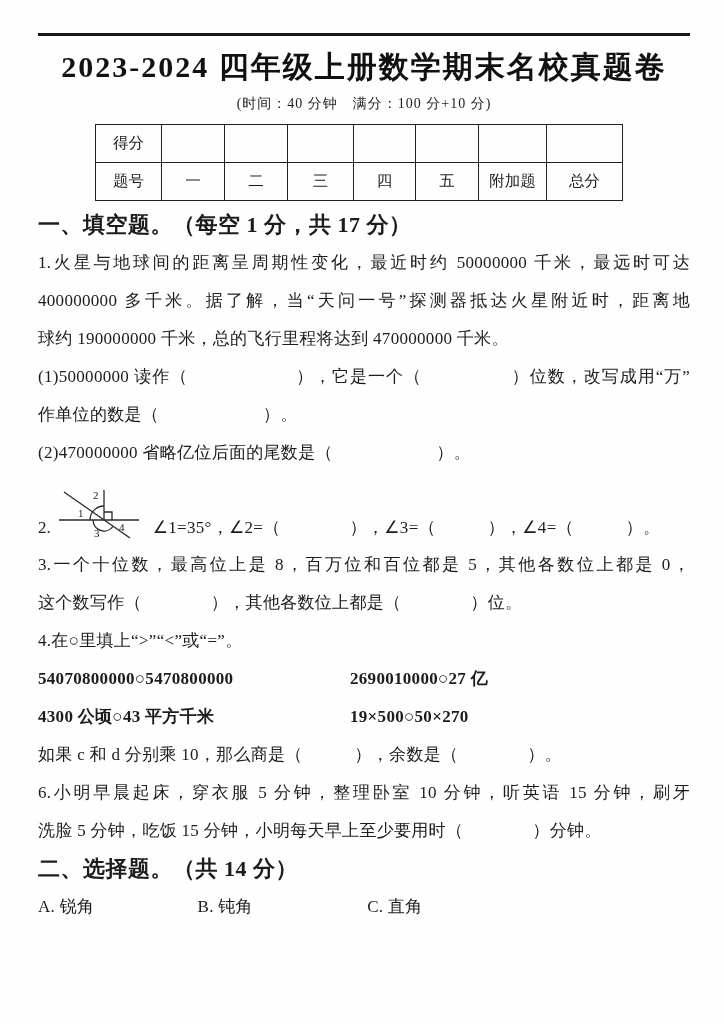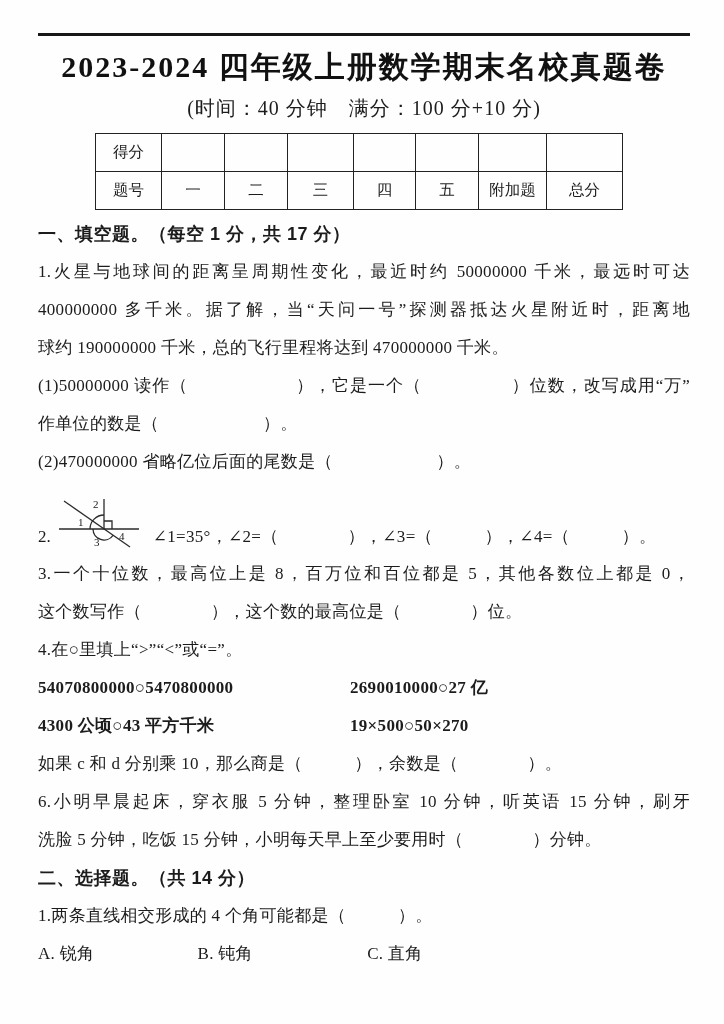--- a/index.html
+++ b/index.html
@@ -12,43 +12,43 @@
   .page {
     position:relative; width:724px; height:1024px;
     padding:0 34px 0 38px; overflow:hidden; background:#fefefe;
   }
   .toprule { margin-top:33px; height:3px; background:#181818; }
   .title {
     margin-top:11px; text-align:center;
     font-size:30px; font-weight:bold; letter-spacing:2px;
     white-space:nowrap; color:#111;
   }
-  .subtitle { margin-top:7px; text-align:center; font-size:20px; letter-spacing:1px; }
+  .subtitle { margin-top:7px; text-align:center; font-size:14px; letter-spacing:1px; }
   table.score {
     border-collapse:collapse; table-layout:fixed;
     margin:11px 0 5px 57px;
   }
   table.score td {
     border:1.5px solid #222; height:38px;
     text-align:center; vertical-align:middle;
     font-size:15.5px; padding:0;
   }
   .line {
     height:38px; line-height:38px; font-size:17px;
     white-space:nowrap; letter-spacing:0.3px;
   }
   .just { white-space:normal; text-align:justify; text-align-last:justify; }
   .sec {
-    font-family:Liberation Sans, sans-serif;
-    font-weight:bold; font-size:18px; letter-spacing:0.5px;
+    font-family:Liberation Serif, serif;
+    font-weight:bold; font-size:22px; letter-spacing:0.5px;
   }
   .q2row { height:74px; display:flex; align-items:flex-end; }
   .q2row .qlabel { line-height:36px; font-size:17px; margin-right:4px; }
   .q2row .figwrap { margin:0 12px 0 2px; }
-  .q2row .qtext { line-height:36px; font-size:17px; letter-spacing:0.3px; }
+  .q2row .qtext { line-height:36px; font-size:17px; letter-spacing:0.3px;font-family:Liberation Serif, serif; }
   .figsvg line, .figsvg path { stroke:#2a2a2a; stroke-width:1.3; fill:none; }
   .figsvg text { font-size:11px; fill:#222; font-family:"Liberation Serif",serif; }
   .cmp { display:flex;font-weight:bold; }
   .cmp .c1 { display:inline-block; width:312px; }
   .opts .o1 { display:inline-block; width:155px; }
   .opts .o2 { display:inline-block; width:165px; }
 </style>
 </head>
 <body>
 
@@ -116,39 +116,38 @@
         <text x="21" y="31">1</text>
         <text x="36" y="13">2</text>
         <text x="37" y="51">3</text>
         <text x="62" y="45">4</text>
       </svg>
     </span>
     <span class="qtext">∠1=35°，∠2=（　　　　），∠3=（　　　），∠4=（　　　）。</span>
   </div>
 
   <div class="line just">3.一个十位数，最高位上是 8，百万位和百位都是 5，其他各数位上都是 0，</div>
-  <div class="line">这个数写作（　　　　），这个数的最高位是（　　　　）位。</div>
+  <div class="line">这个数写作（　　　　），其他各数位上都是（　　　　）位。</div>
 
   <div class="line">4.在○里填上“&gt;”“&lt;”或“=”。</div>
   <div class="line cmp">
     <span class="c1">54070800000○5470800000</span>
     <span class="c2">2690010000○27 亿</span>
   </div>
   <div class="line cmp">
     <span class="c1">4300 公顷○43 平方千米</span>
     <span class="c2">19×500○50×270</span>
   </div>
 
   <div class="line">如果 c 和 d 分别乘 10，那么商是（　　　），余数是（　　　　）。</div>
 
   <div class="line just">6.小明早晨起床，穿衣服 5 分钟，整理卧室 10 分钟，听英语 15 分钟，刷牙</div>
   <div class="line">洗脸 5 分钟，吃饭 15 分钟，小明每天早上至少要用时（　　　　）分钟。</div>
 
   <div class="line sec">二、选择题。（共 14 分）</div>
 
-  <div class="line">1.两条直线相交形成的 4 个角可能都是（　　　）。</div>
   <div class="line opts">
     <span class="o1">A. 锐角</span>
     <span class="o2">B. 钝角</span>
     <span class="o3">C. 直角</span>
   </div>
 
 </div>
 
 </body></html>

